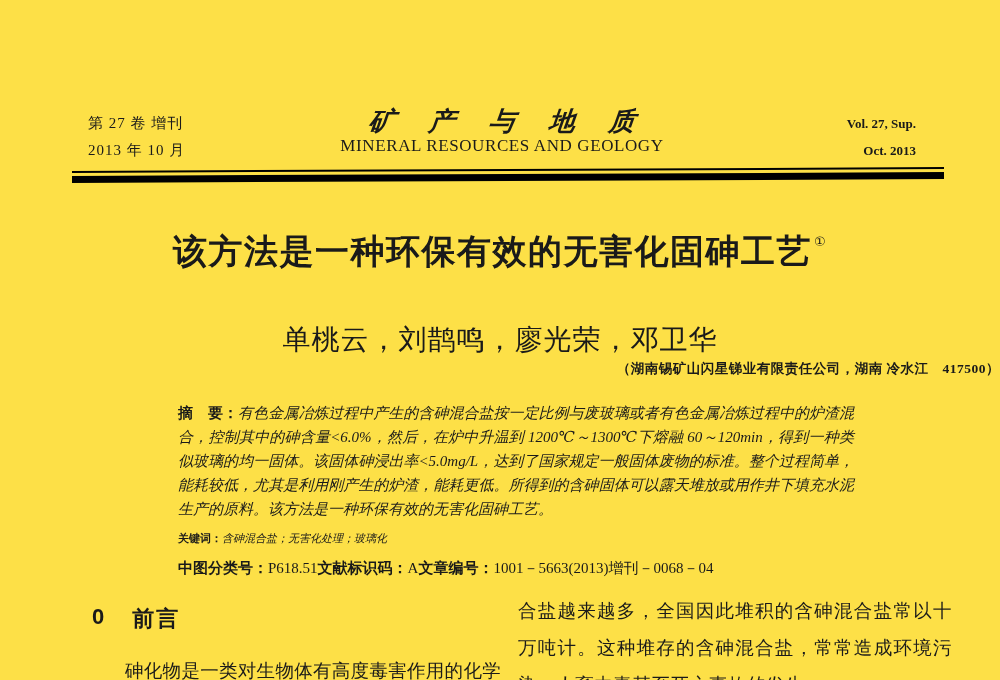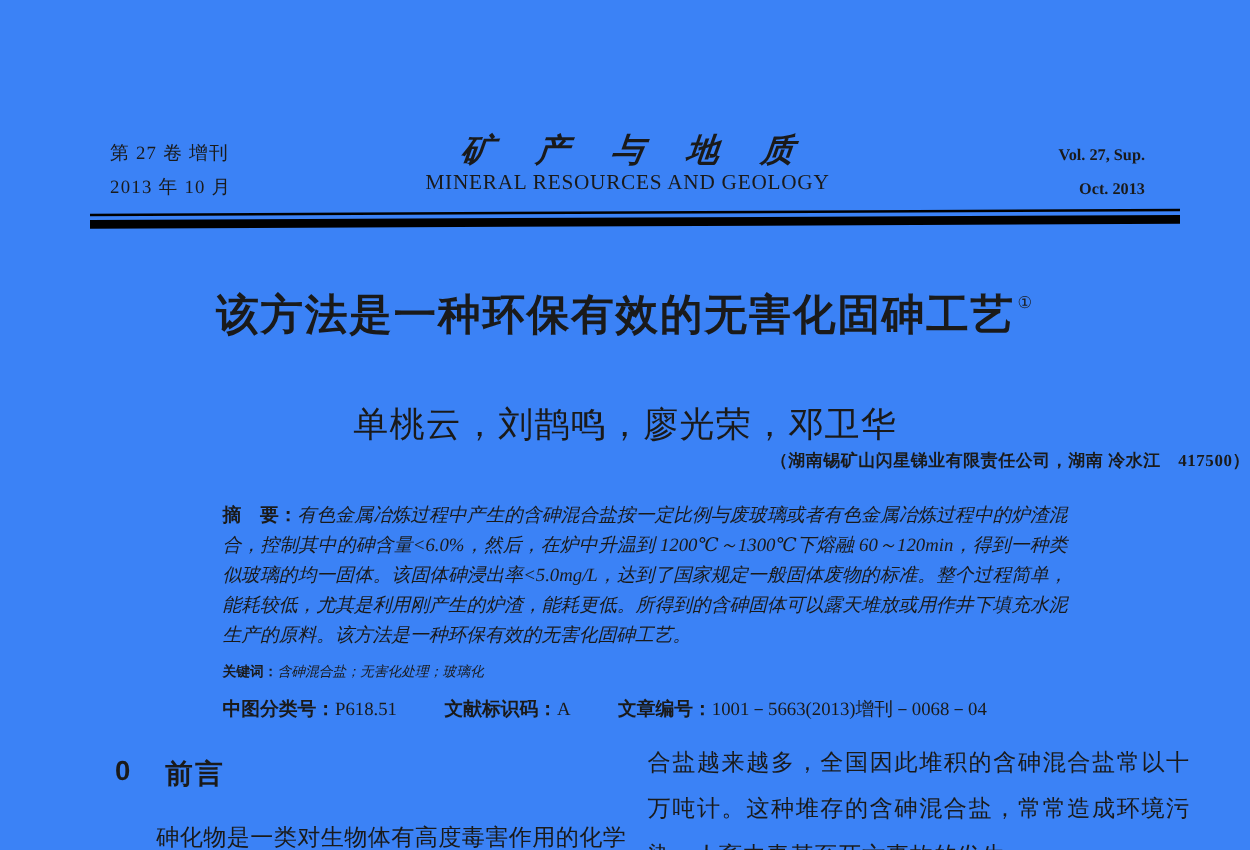--- a/index.html
+++ b/index.html
@@ -1,20 +1,20 @@
 <!DOCTYPE html>
 <html><head>
 <meta charset="utf-8">
 <style>
   html, body { margin: 0; padding: 0; background: #ffffff; }
   .page {
     position: relative;
     width: 1000px;
     height: 680px;
-    background: #3b82f6;
+    background: #fde047;
     color: #1a1a1a;
     overflow: hidden;
     font-family: "Liberation Serif", "DejaVu Serif", serif;
   }
 
   
   .masthead { position: absolute; top: 106px; left: 88px; right: 84px; height: 62px; }
   .mh-left  { position: absolute; left: 0; top: 4px; font-size: 15px; line-height: 27px; letter-spacing: 1px; }
   .mh-right { position: absolute; right: 0; top: 4px; font-size: 13px; line-height: 27px; text-align: right; font-weight: bold; }
   .mh-center{ position: absolute; left: 50%; transform: translateX(-50%); top: 0; text-align: center; width: max-content; }
@@ -49,21 +49,21 @@
     position: absolute; top: 360px; left: 0; width: 100%;
     text-align: right; font-size: 13.5px; font-weight: 700; letter-spacing: 0.5px;
   }
 
   
   .front { position: absolute; left: 178px; width: 676px; top: 401px; }
   .abstract { margin: 0; font-size: 15px; line-height: 24px; text-align: justify; }
   .lbl { font-family: "Liberation Sans", "DejaVu Sans", sans-serif; font-weight: 700; font-style: normal; }
   .kai { font-style: italic; }
   .keywords { margin: 5px 0 0 0; font-size: 11px; line-height: 24px; }
-  .meta-line { margin: 7px 0 0 0; font-size: 15px; line-height: 22px; display: flex; gap: 38px; white-space: nowrap; }
+  .meta-line { margin: 7px 0 0 0; font-size: 15px; line-height: 22px; display: flex; white-space: nowrap; }
   .meta-item .val { font-style: normal; }
 
   
   .section-heading {
     position: absolute; left: 92px; top: 604px;
     font-family: "Liberation Sans", "DejaVu Sans", sans-serif;
     font-weight: 700; font-size: 22px; letter-spacing: 2px;
     display: flex; gap: 26px;
   }
   .left-col {

